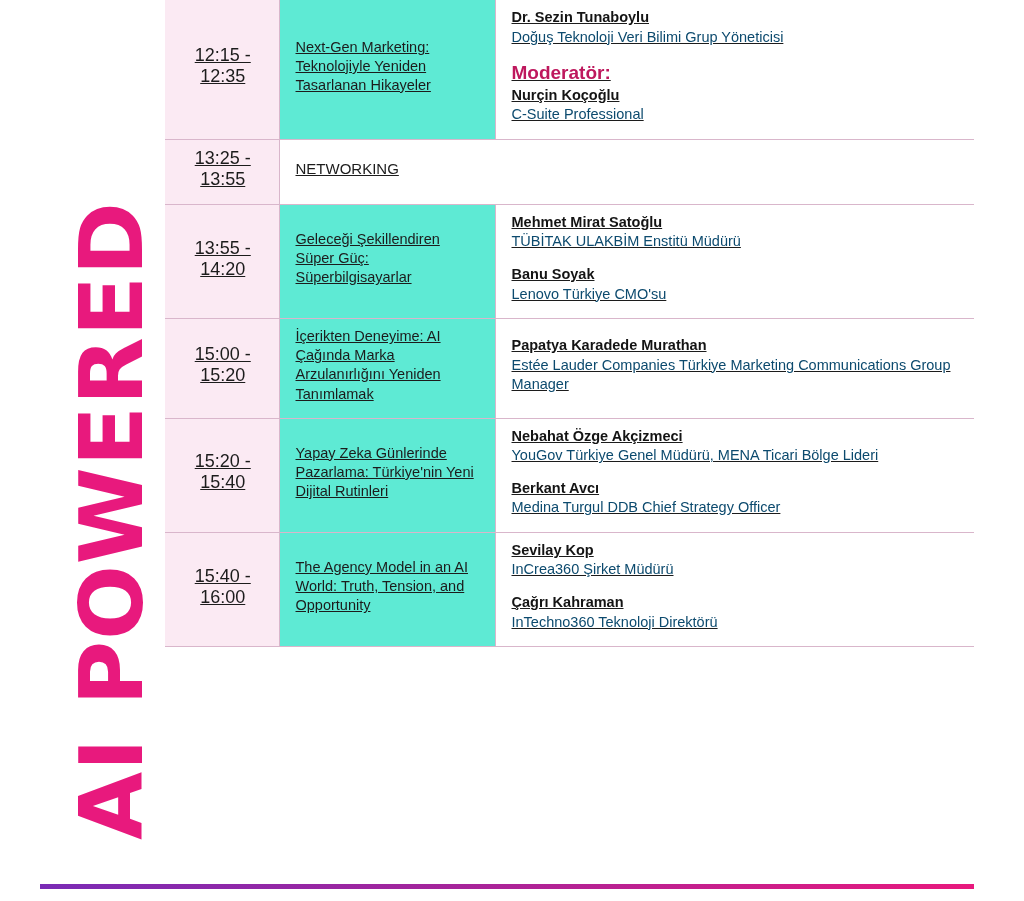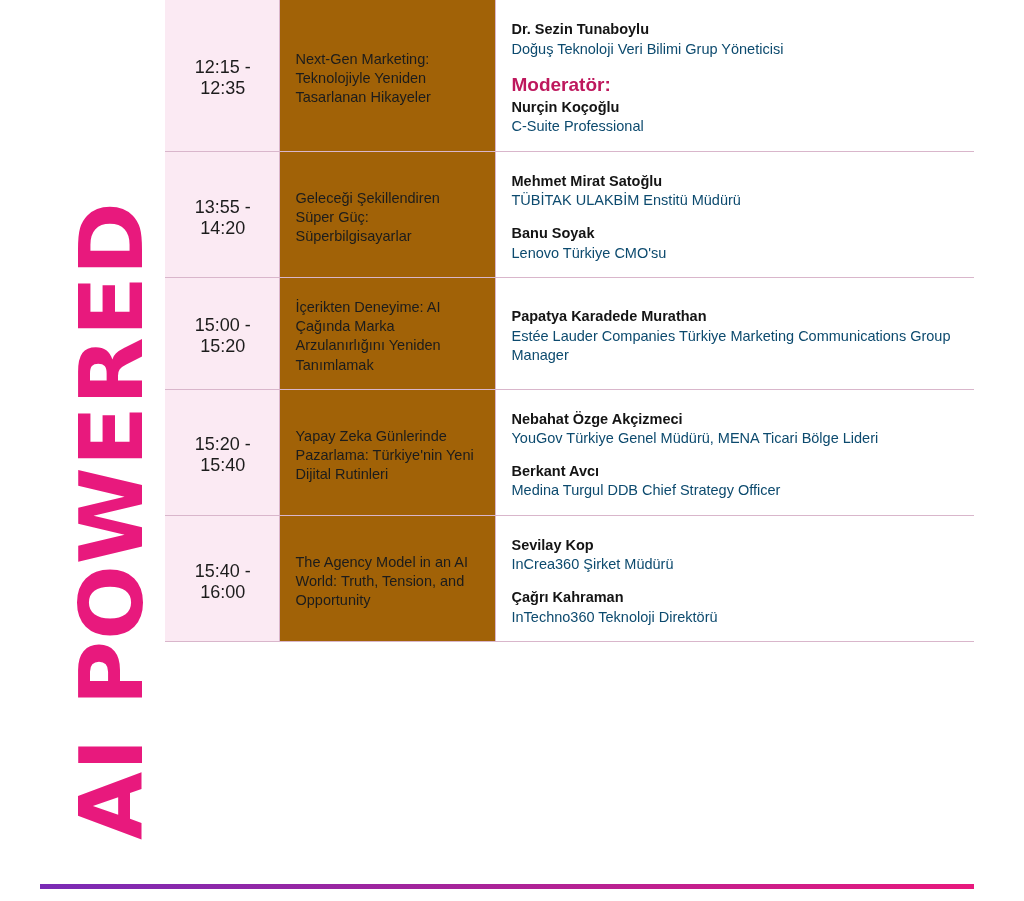--- a/index.html
+++ b/index.html
@@ -49,34 +49,35 @@
   .schedule {
     position: absolute;
     left: 165px; top: 0;
     width: 809px;
     border-collapse: collapse;
     table-layout: fixed;
   }
   .schedule td {
     border-bottom: 1px solid #d9b6cb;
     vertical-align: middle;
-    padding: 20px 14px 14px 16px;
+    padding: 8px 14px 14px 16px;
+    text-decoration: underline;
   }
   .col-time {
     width: 114px;
     background: #fbeaf3;
     font-size: 18px;
     color: #1c1c1c;
     text-align: center;
     padding-left: 6px; padding-right: 6px;
     border-right: 1px solid #d9b6cb;
   }
   .col-topic {
     width: 216px;
-    background: #a16207;
+    background: #5eead4;
     font-size: 14.5px;
     color: #1c1c1c;
     line-height: 1.32;
     border-right: 1px solid #d9b6cb;
   }
   .col-speakers {
     width: 479px;
     background: #ffffff;
     font-size: 14.5px;
     color: #1c1c1c;
@@ -128,20 +129,24 @@
               <div class="spk-name">Dr. Sezin Tunaboylu</div>
               <div class="spk-role">Doğuş Teknoloji Veri Bilimi Grup Yöneticisi</div>
             </div>
             <div class="spk-block">
               <div class="mod-label">Moderatör:</div>
               <div class="spk-name">Nurçin Koçoğlu</div>
               <div class="spk-role">C-Suite Professional</div>
             </div>
           </td>
         </tr>
+        <tr class="row-networking">
+          <td class="col-time">13:25 - 13:55</td>
+          <td class="col-topic" colspan="2">NETWORKING</td>
+        </tr>
         <tr>
           <td class="col-time">13:55 - 14:20</td>
           <td class="col-topic">Geleceği Şekillendiren Süper Güç: Süperbilgisayarlar</td>
           <td class="col-speakers">
             <div class="spk-block">
               <div class="spk-name">Mehmet Mirat Satoğlu</div>
               <div class="spk-role">TÜBİTAK ULAKBİM Enstitü Müdürü</div>
             </div>
             <div class="spk-block">
               <div class="spk-name">Banu Soyak</div>

